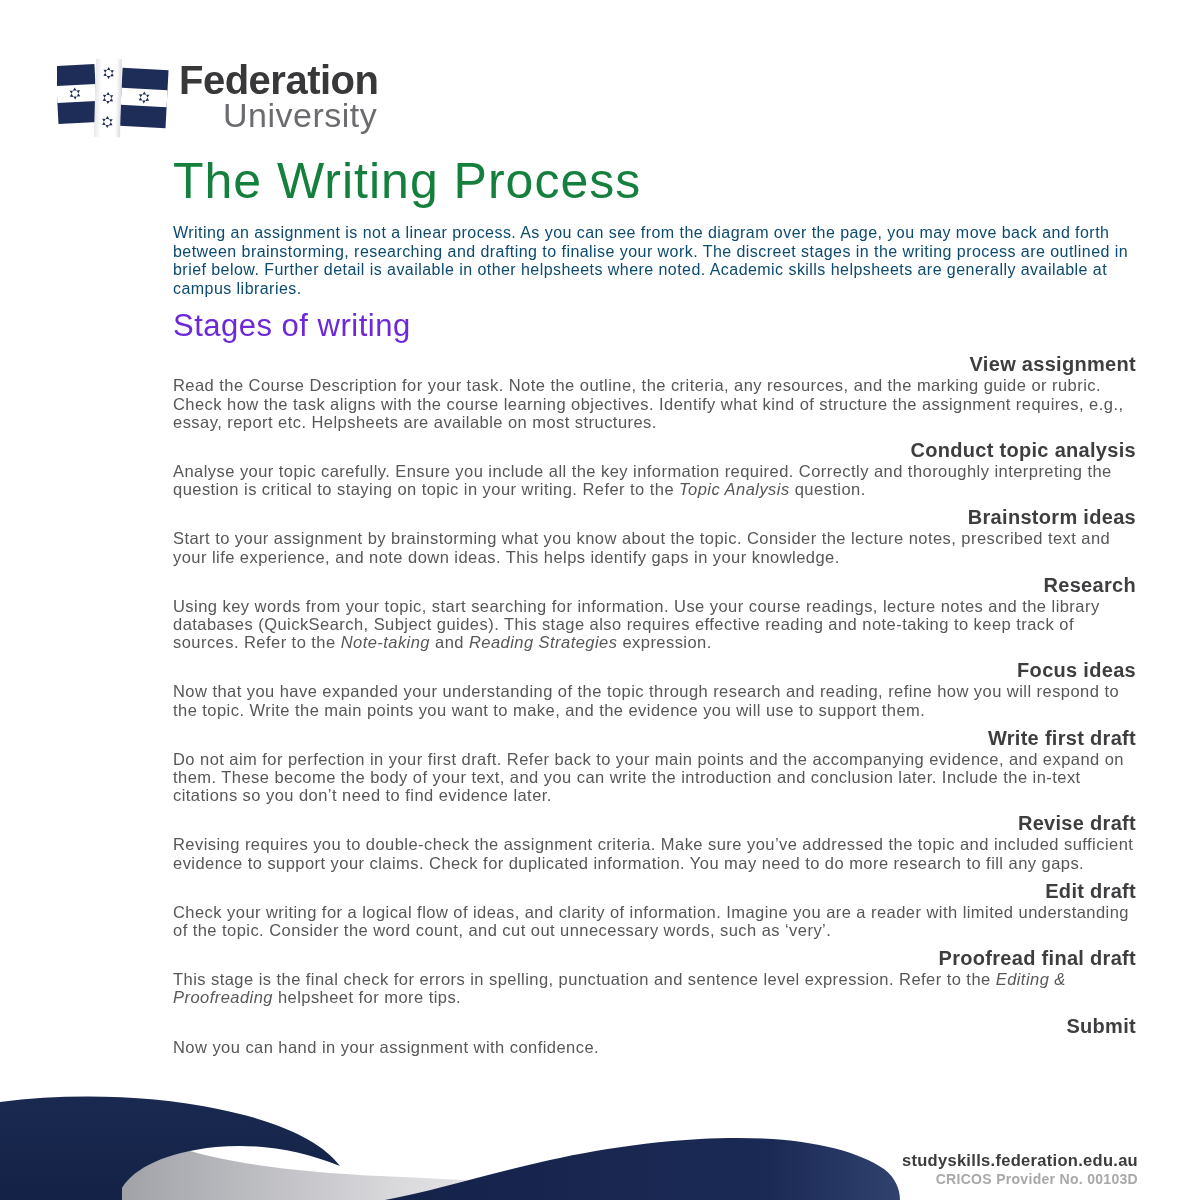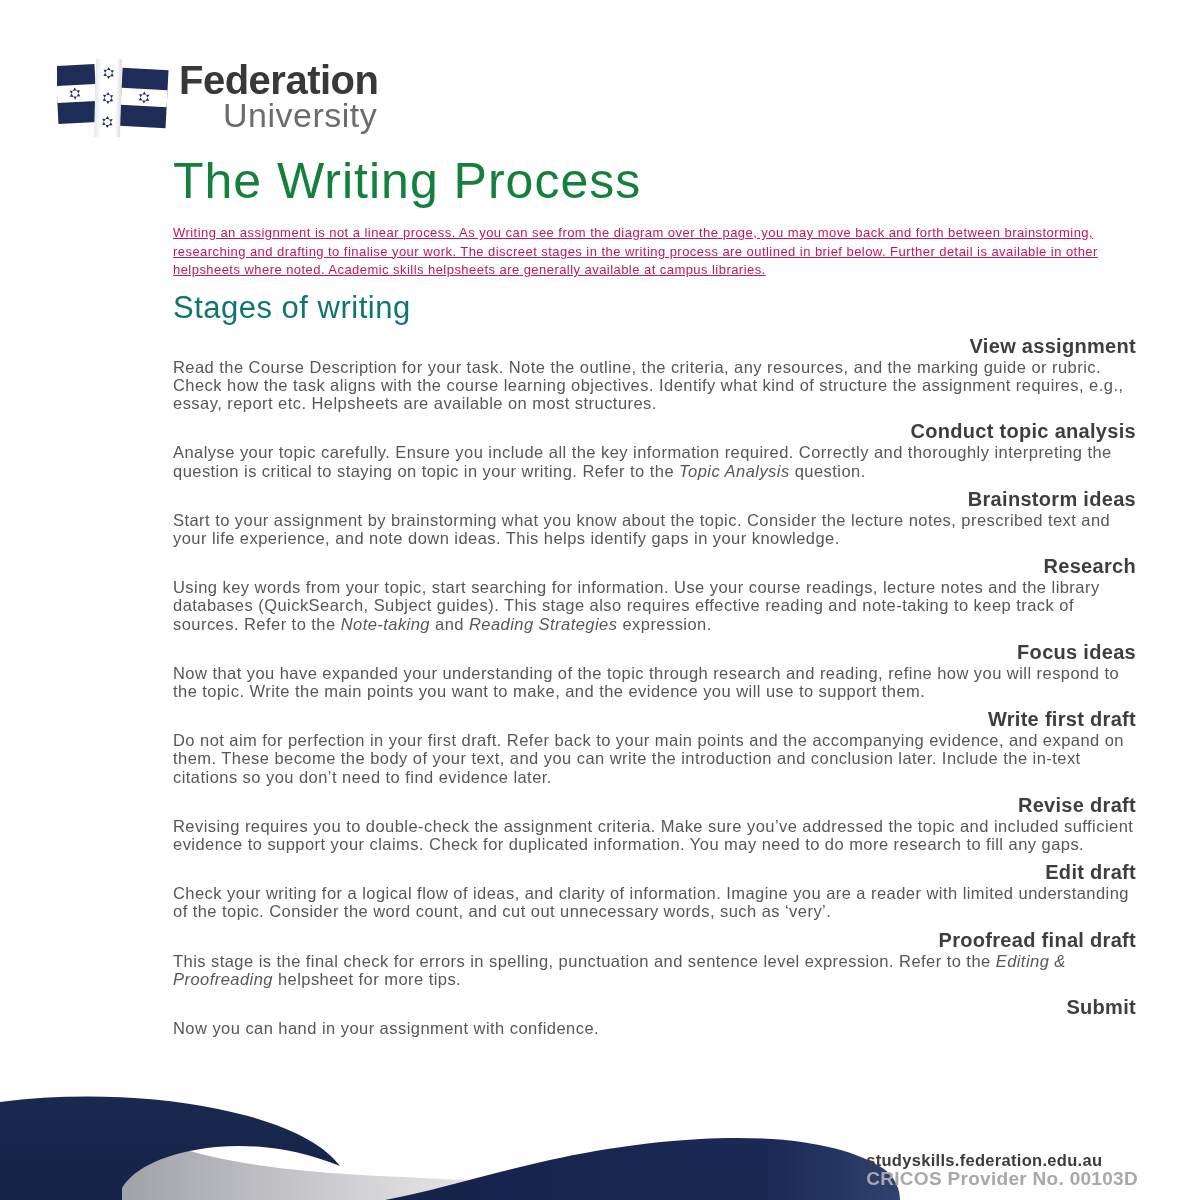--- a/index.html
+++ b/index.html
@@ -47,30 +47,29 @@
   }
   h1.title {
     font-size: 50px;
     font-weight: 400;
     color: #15803d;
     letter-spacing: 1px;
     line-height: 58px;
     margin-bottom: 14px;
   }
   p.intro {
-    font-size: 13px;
+    font-size: 16px;
     line-height: 18.6px;
-    color: #be185d;
+    color: #0c4a6e;
     letter-spacing: 0.45px;
-    text-decoration: underline;
   }
   h2.stages {
     font-size: 31px;
     font-weight: 400;
-    color: #0f766e;
+    color: #6d28d9;
     letter-spacing: 0.5px;
     line-height: 38px;
     margin: 9px 0 2px 0;
   }
   h3.sec-h {
     font-size: 20px;
     font-weight: 700;
     color: #3e3e40;
     letter-spacing: 0.3px;
     line-height: 22px;
@@ -100,24 +99,25 @@
   }
   .footer-url {
     font-size: 16.5px;
     color: #3c3c3e;
     letter-spacing: 0.3px;
     line-height: 20px;
     text-decoration: none;
     display: block;
   }
   .footer-cricos {
-    font-size: 19px;
+    font-size: 14px;
     color: #a8a8aa;
     letter-spacing: 0.3px;
     line-height: 18px;
+    text-align: right;
   }
 </style>
 </head>
 <body>
 
 <div class="page">
 
   <header class="logo">
     <svg class="flag" width="116" height="86" viewBox="0 0 116 86" aria-hidden="true">
       <defs>

